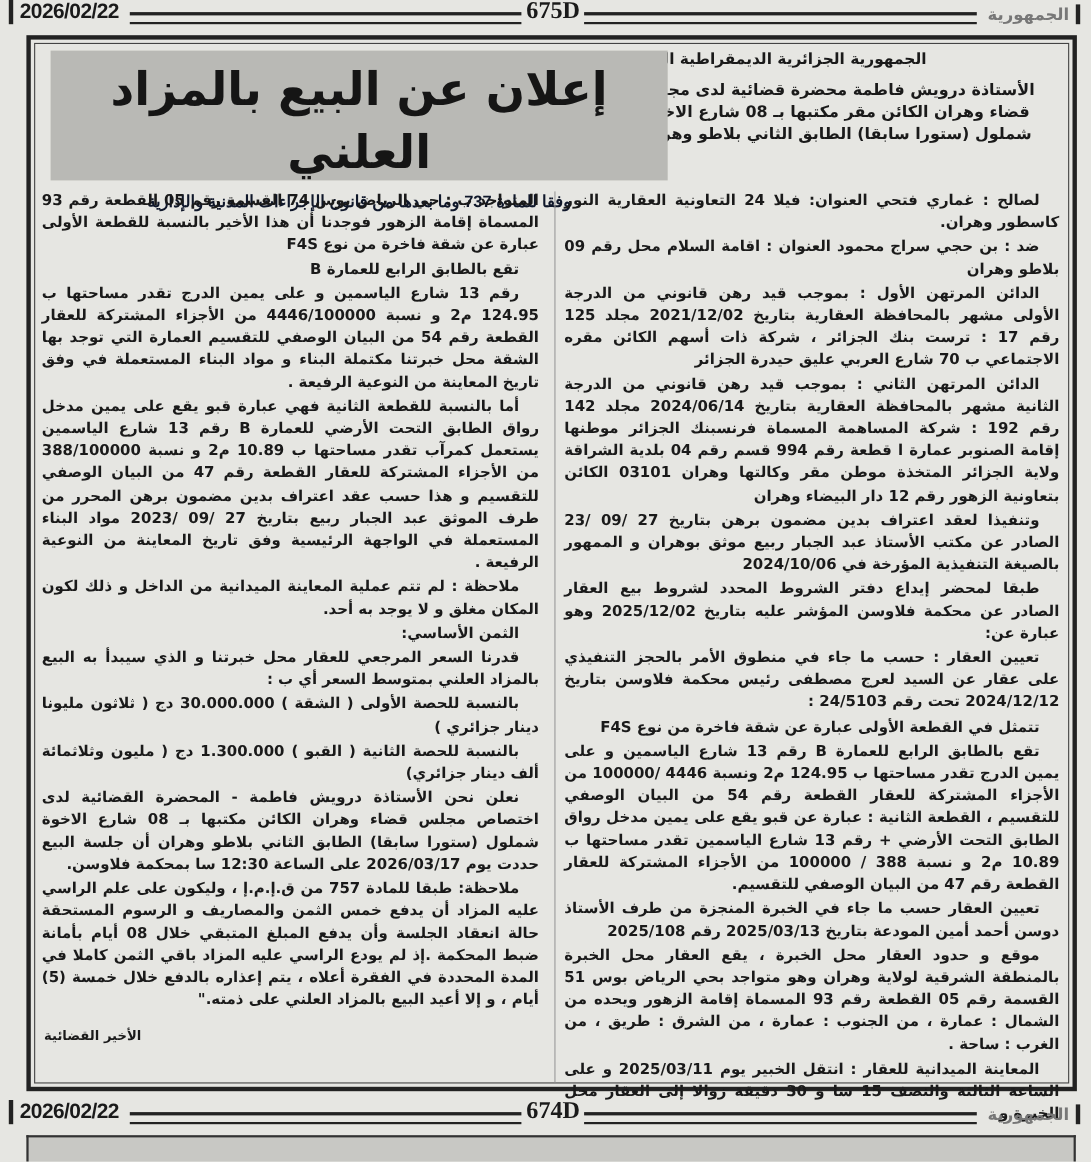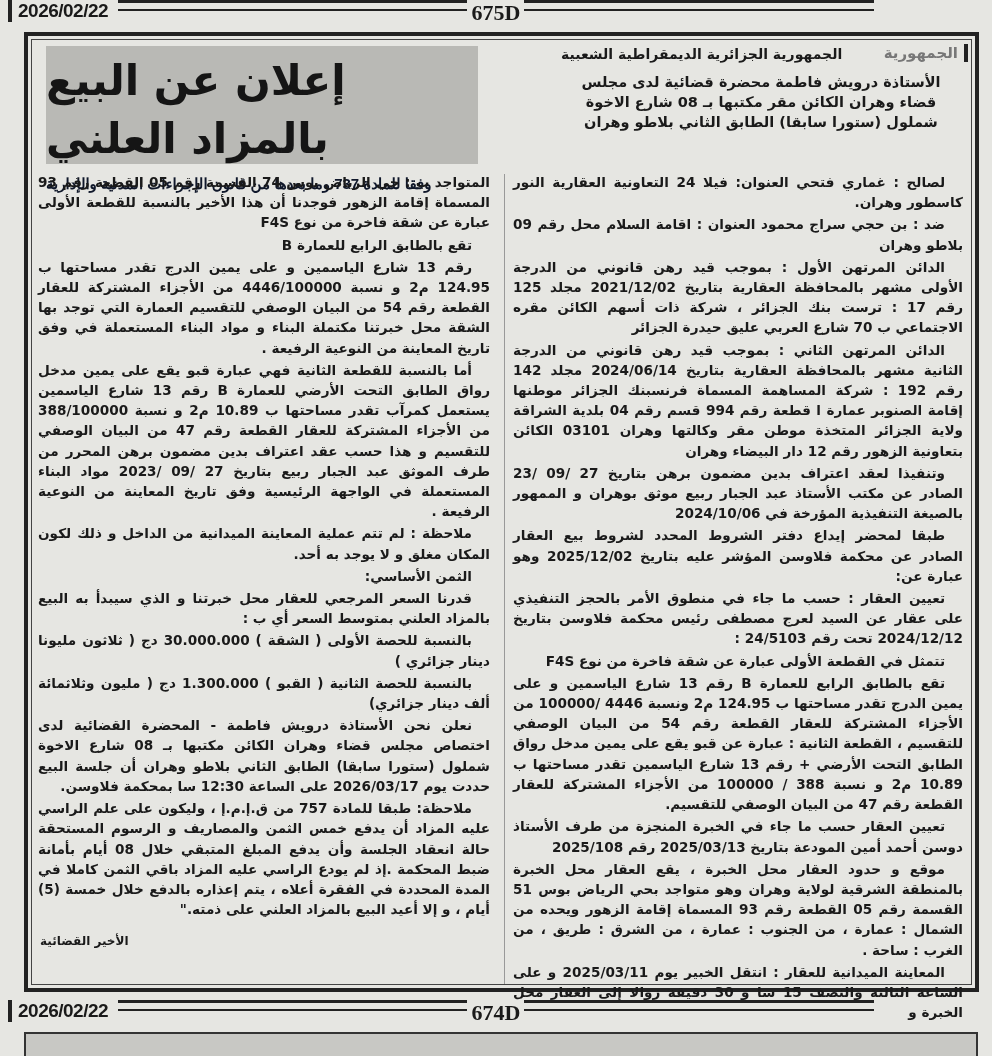--- a/index.html
+++ b/index.html
@@ -1,29 +1,29 @@
 <!DOCTYPE html>
 <html><head>
 <meta charset="utf-8">
 <style>
   html,body{margin:0;padding:0;}
   body{width:992px;height:1056px;background:#e6e6e2;font-family:"DejaVu Sans",sans-serif;color:#1a1a1a;position:relative;overflow:hidden;}
-  .folio{position:absolute;left:8px;right:24px;height:22px;display:flex;align-items:flex-start;direction:ltr;}
+  .folio{position:absolute;left:8px;right:10px;height:22px;display:flex;align-items:flex-end;direction:ltr;}
   .folio.top{top:0;}
   .folio.bottom{top:1000px;}
   .folio .date{font-family:"Liberation Sans",sans-serif;font-weight:bold;font-size:19px;letter-spacing:-0.5px;padding:0 6px;border-left:4px solid #222;}
   .folio .rule{flex:1;height:6px;border-top:3px solid #222;border-bottom:2px solid #222;margin:0 4px;}
   .folio .pg{font-family:"Liberation Serif",serif;font-weight:bold;font-size:22px;}
   .folio .brand{font-family:"DejaVu Sans",sans-serif;font-weight:bold;font-size:15px;color:#777;padding:0 6px;border-right:4px solid #222;direction:rtl;margin-top:44px;}
   .frame{position:absolute;left:24px;top:32px;width:955px;height:960px;border:4px solid #222;box-sizing:border-box;}
   .frame-inner{position:absolute;left:3px;top:3px;right:3px;bottom:3px;border:1px solid #444;}
   .header-right{position:absolute;right:14px;top:10px;width:400px;direction:rtl;text-align:center;font-weight:bold;}
   .header-right .l1{font-size:14px;margin-bottom:10px;text-align:left;padding-right:6px;}
   .header-right .l2{font-size:14.5px;line-height:20px;}
-  .banner{position:absolute;left:18px;top:10px;width:432px;height:118px;background:#b9b9b5;direction:rtl;text-align:left;}
+  .banner{position:absolute;left:18px;top:10px;width:561px;height:118px;background:#b9b9b5;direction:rtl;text-align:center;}
   .banner .t1{font-family:"DejaVu Sans",sans-serif;font-weight:bold;font-size:42px;line-height:58px;margin-top:6px;color:#151515;letter-spacing:-1px;}
   .banner .t2{font-family:Liberation Sans, sans-serif;font-weight:bold;font-size:15px;line-height:32px;color:#0f172a;letter-spacing:-0.5px;}
   .col{position:absolute;direction:rtl;text-align:justify;font-size:13.6px;line-height:20.2px;font-weight:600;}
   .col.right{right:12px;top:136px;width:450px;}
   .col.left{left:10px;top:136px;width:452px;}
   .col p{margin:0 0 2px 0;text-indent:18px;}
   .col p.noind{text-indent:0;}
   .divider{position:absolute;left:476px;top:138px;width:1px;height:810px;background:#999;}
   .sig{position:absolute;left:12px;bottom:40px;direction:rtl;font-weight:bold;font-size:12px;}
   .bottom-strip{position:absolute;left:24px;right:14px;top:1032px;height:24px;border:2px solid #333;border-bottom:none;background:#c8c8c4;}

